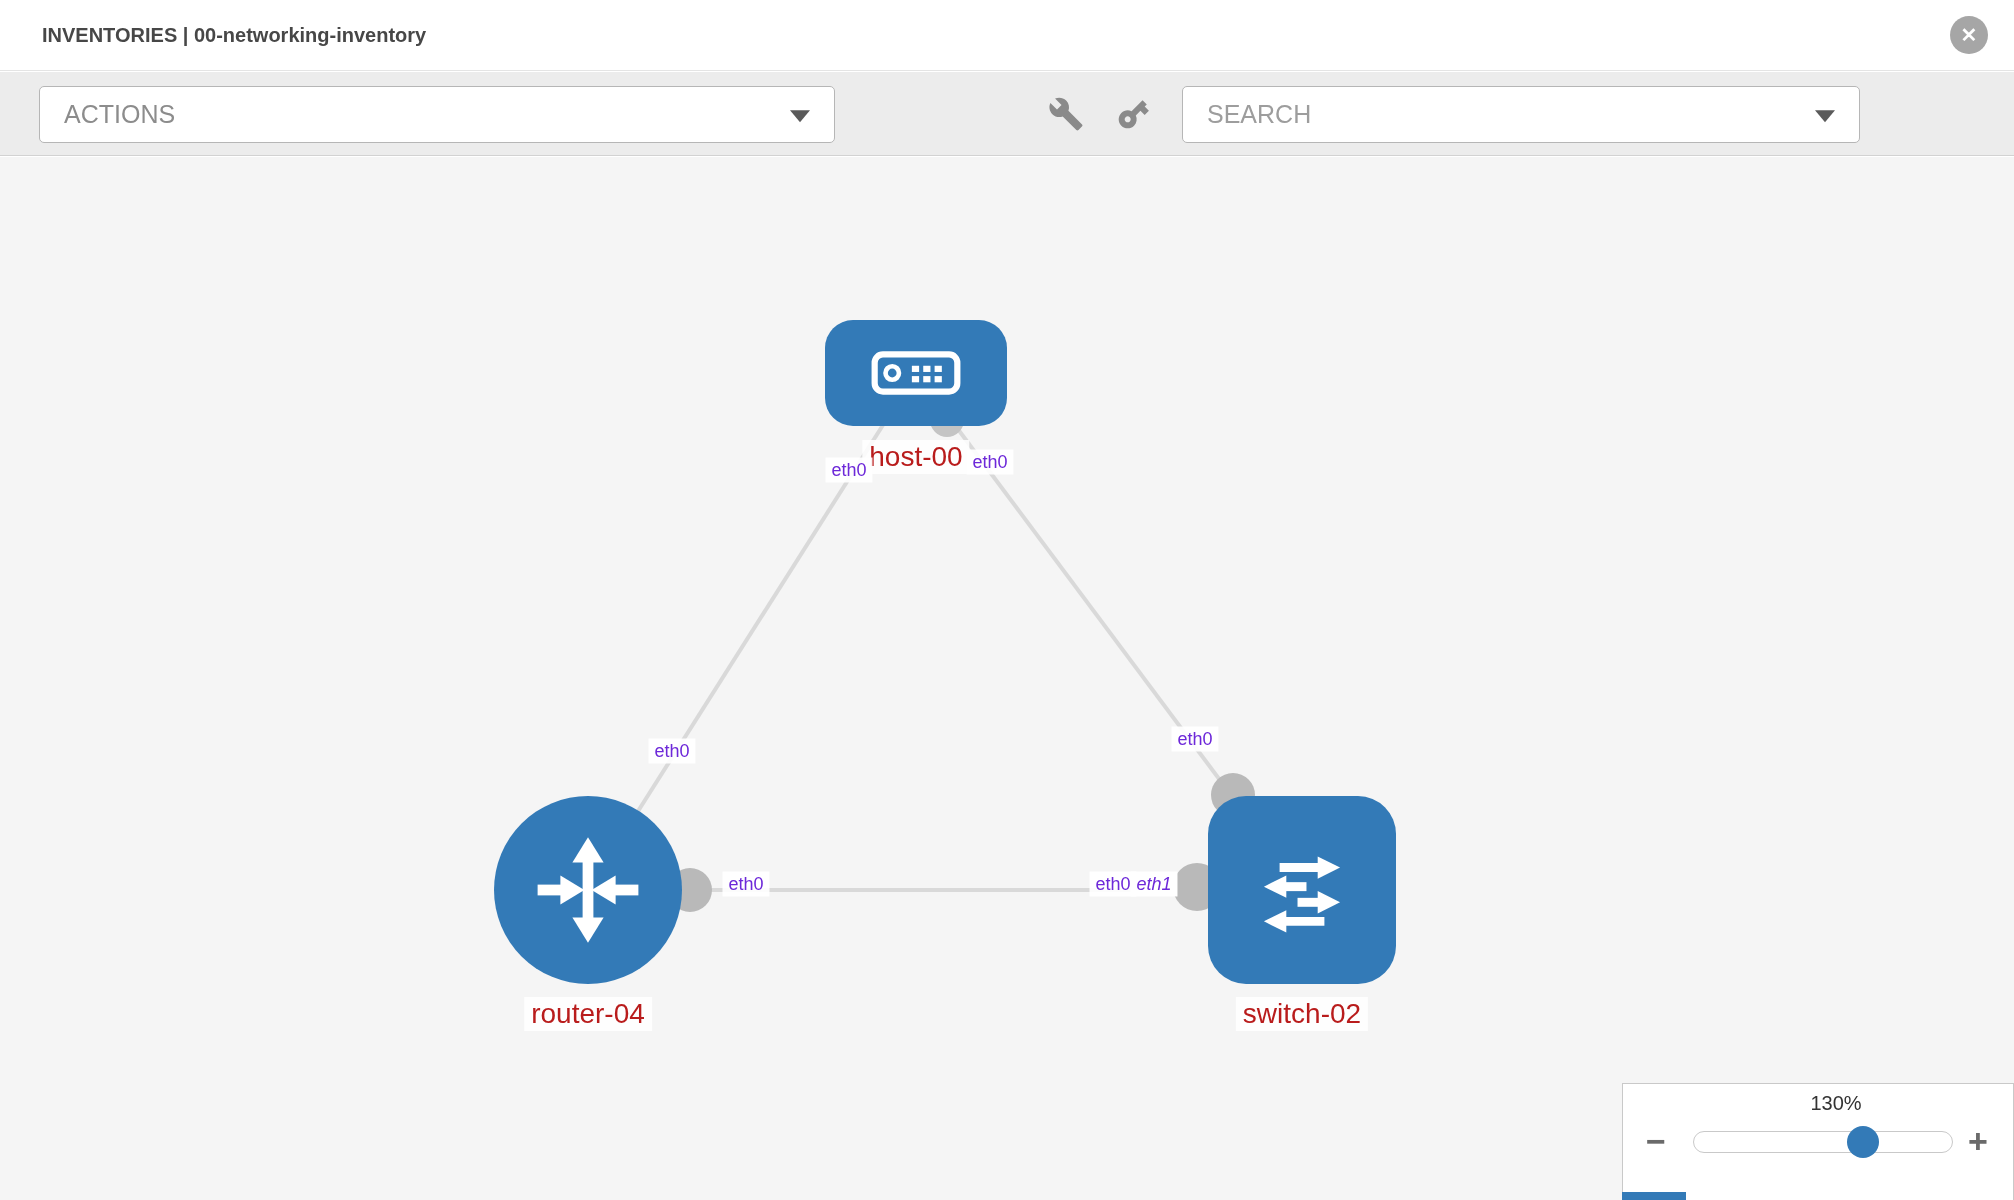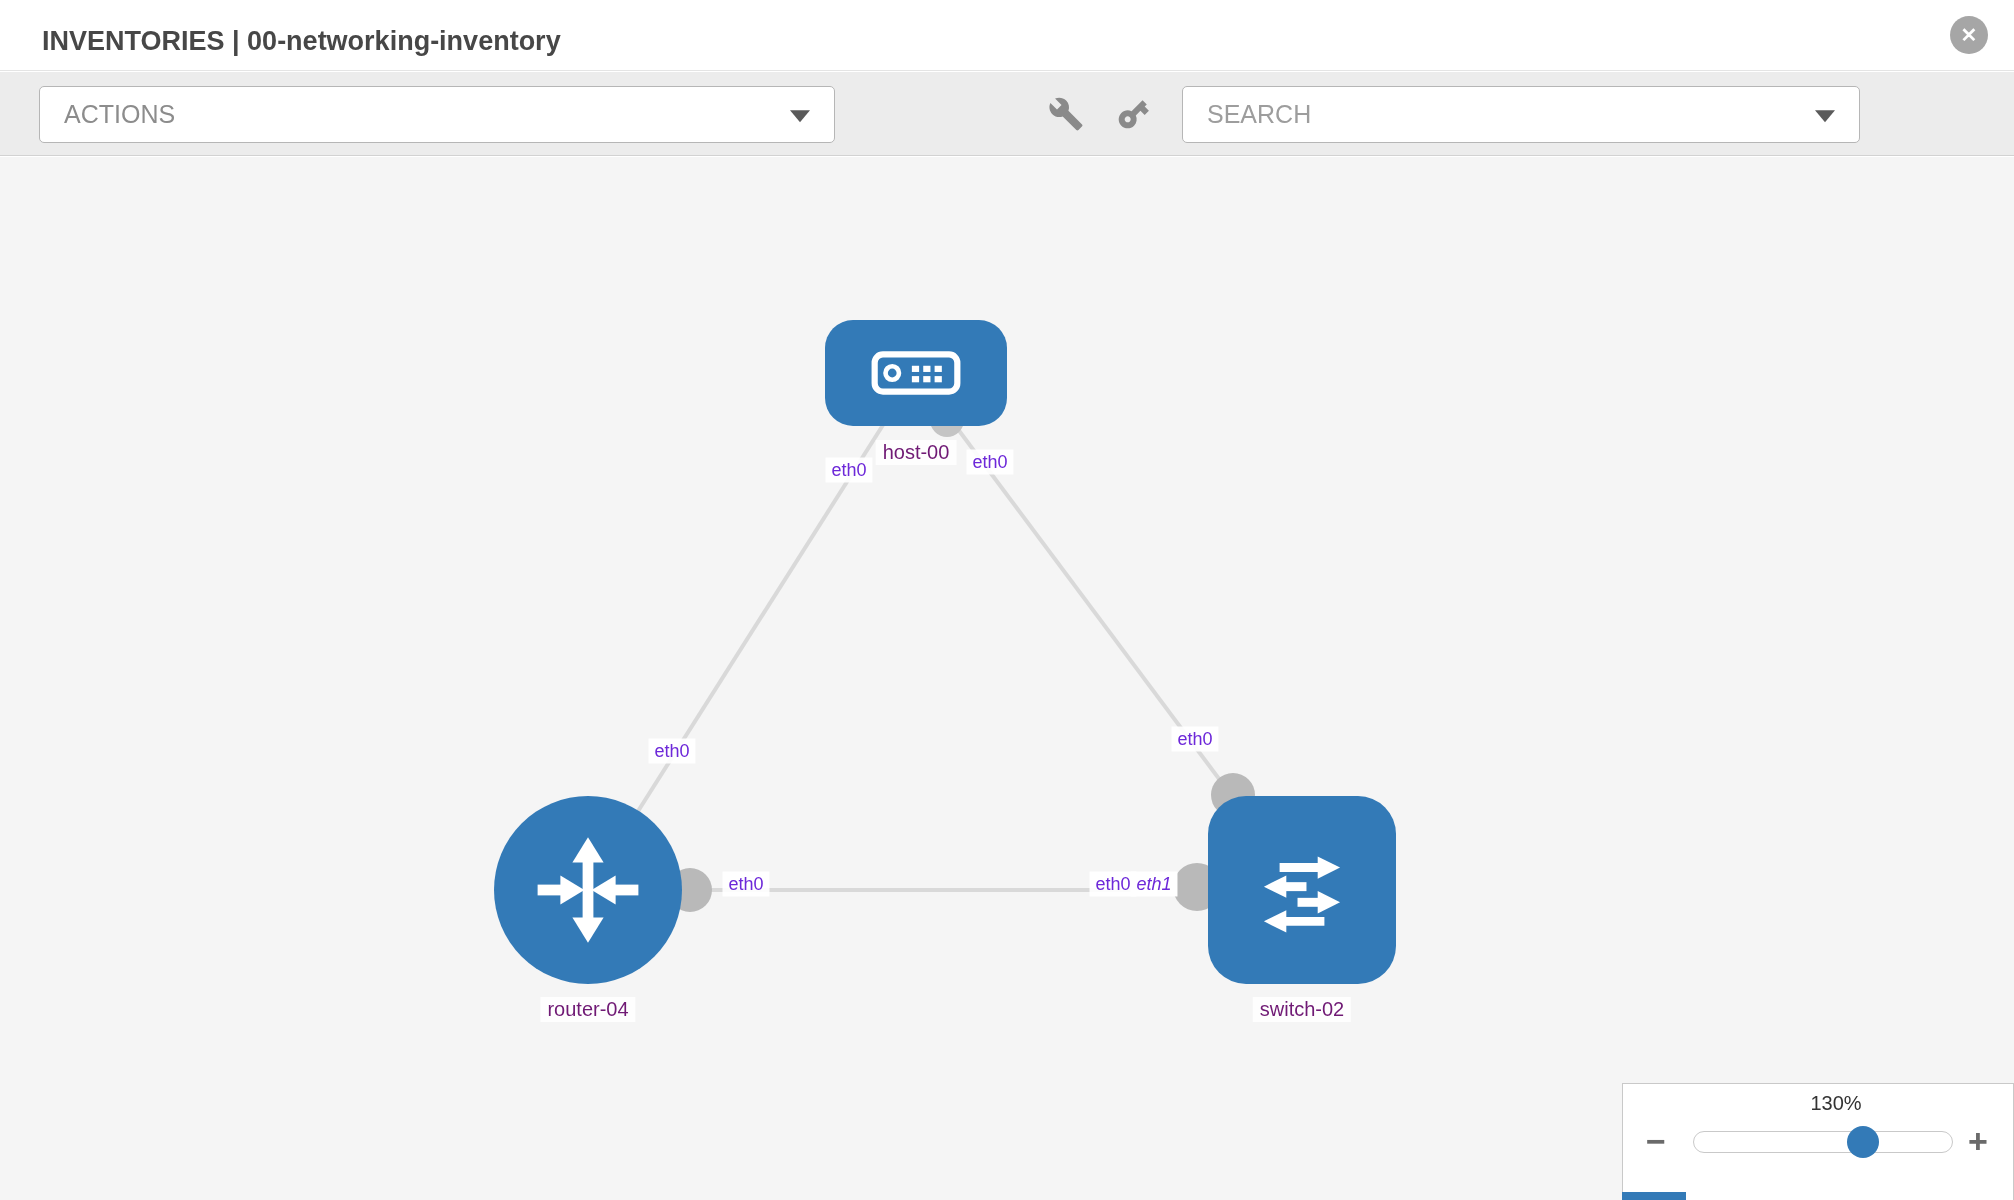--- a/index.html
+++ b/index.html
@@ -3,21 +3,21 @@
 <meta charset="utf-8">
 <style>
   * { margin:0; padding:0; box-sizing:border-box; }
   html,body { width:2014px; height:1200px; overflow:hidden; background:#fff;
               font-family:"Liberation Sans", sans-serif; position:relative; }
 
   
   .header { position:absolute; top:0; left:0; right:0; height:71px; background:#fff;
             border-bottom:1px solid #e4e4e4; z-index:20; }
   .header-title { position:absolute; left:42px; top:50%; transform:translateY(-50%);
-                  font-size:27px; font-weight:bold; color:#474747;margin-top:6px; }
+                  font-size:20px; font-weight:bold; color:#474747; }
   .close-btn { position:absolute; right:26px; top:16px; width:38px; height:38px;
                border-radius:50%; background:#a6a6a6; color:#fff; display:flex;
                align-items:center; justify-content:center; font-size:20px; font-weight:bold;
                cursor:pointer; }
 
   
   .toolbar { position:absolute; top:72px; left:0; right:0; height:84px; background:#ececec;
              border-bottom:1px solid #d2d2d2; z-index:10; }
   .select { position:absolute; top:86px; height:57px; background:#fff;
             border:1px solid #b6b6b6; border-radius:5px; display:flex; align-items:center;
@@ -35,21 +35,21 @@
   .canvas { position:absolute; top:157px; left:0; right:0; bottom:0; background:#f5f5f5; z-index:1; }
   .edges  { position:absolute; top:0; left:0; width:2014px; height:1200px; z-index:2; }
 
   
   .node { position:absolute; background:#337ab7; display:flex; align-items:center;
           justify-content:center; z-index:3; cursor:pointer; }
   .node-host   { left:825px; top:320px; width:182px; height:106px; border-radius:28px; }
   .node-router { left:494px; top:796px; width:188px; height:188px; border-radius:50%; }
   .node-switch { left:1208px; top:796px; width:188px; height:188px; border-radius:38px; }
 
-  .node-label { position:absolute; transform:translateX(-50%); font-size:20px; color:#701a75;
+  .node-label { position:absolute; transform:translateX(-50%); font-size:28px; color:#b91c1c;
                 background:rgba(255,255,255,0.85); padding:1px 7px; z-index:4; white-space:nowrap; }
   .lbl-host   { left:916px;  top:440px; }
   .lbl-router { left:588px;  top:997px; }
   .lbl-switch { left:1302px; top:997px; }
 
   .iface { position:absolute; transform:translate(-50%,-50%); font-size:18px; color:#6d28d9;
            background:rgba(255,255,255,0.92); padding:2px 6px; z-index:4; white-space:nowrap; }
   .c0 { left:849px;  top:470px; }
   .c1 { left:672px;  top:751px; }
   .c2 { left:990px;  top:462px; }

